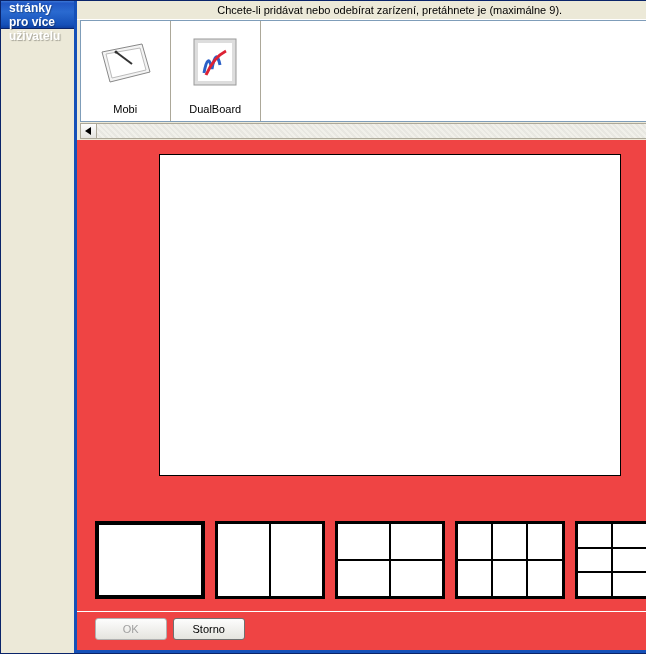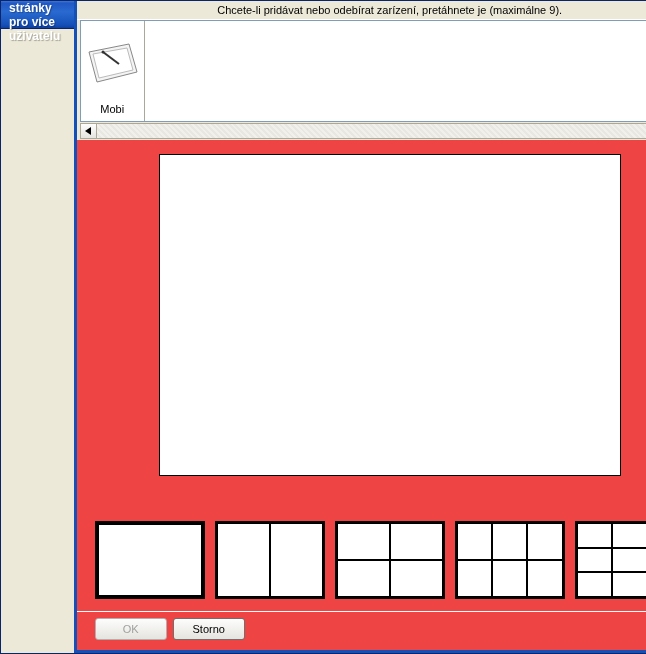--- a/index.html
+++ b/index.html
@@ -52,21 +52,21 @@
     background: #ece9d8;
   }
   .device-strip {
     display: flex;
     background: #fff;
     border: 1px solid #7f9db9;
     margin: 0 3px;
     height: 102px;
   }
   .device {
-    width: 64px;
+    width: 90px;
     height: 100px;
     border-right: 1px solid #aca899;
     display: flex;
     flex-direction: column;
     align-items: center;
     justify-content: flex-end;
     padding: 4px 2px 6px;
     cursor: grab;
   }
   .device-icon {
@@ -188,20 +188,31 @@
             <svg width="58" height="50" viewBox="0 0 58 50">
               <polygon points="6,14 46,6 54,34 14,44" fill="#f4f4f4" stroke="#888" stroke-width="1"></polygon>
               <polygon points="10,16 44,10 50,32 16,40" fill="#fff" stroke="#bbb" stroke-width="1"></polygon>
               <line x1="20" y1="14" x2="36" y2="26" stroke="#333" stroke-width="2"></line>
               <circle cx="20" cy="14" r="1.5" fill="#333"></circle>
             </svg>
           </div>
           <div class="device-label">Mobi</div>
         </div>
 
+        <div class="device">
+          <div class="device-icon">
+            <svg width="58" height="56" viewBox="0 0 58 56">
+              <rect x="8" y="4" width="42" height="46" fill="#ddd" stroke="#999"></rect>
+              <rect x="12" y="8" width="34" height="38" fill="#fff"></rect>
+              <path d="M18 38 Q 22 16 26 34 Q 30 12 34 30" stroke="#2b60c7" stroke-width="3" fill="none"></path>
+              <path d="M20 40 Q 28 22 40 16" stroke="#d23" stroke-width="3" fill="none"></path>
+            </svg>
+          </div>
+          <div class="device-label">DualBoard</div>
+        </div>
 
 
       </div>
       <div class="scroll-row">
         <div class="scroll-arrow">
           <svg width="6" height="8">
               <polygon points="6,0 0,4 6,8" fill="#000"></polygon>
             </svg>
         </div>
         <div class="scroll-track"></div>

